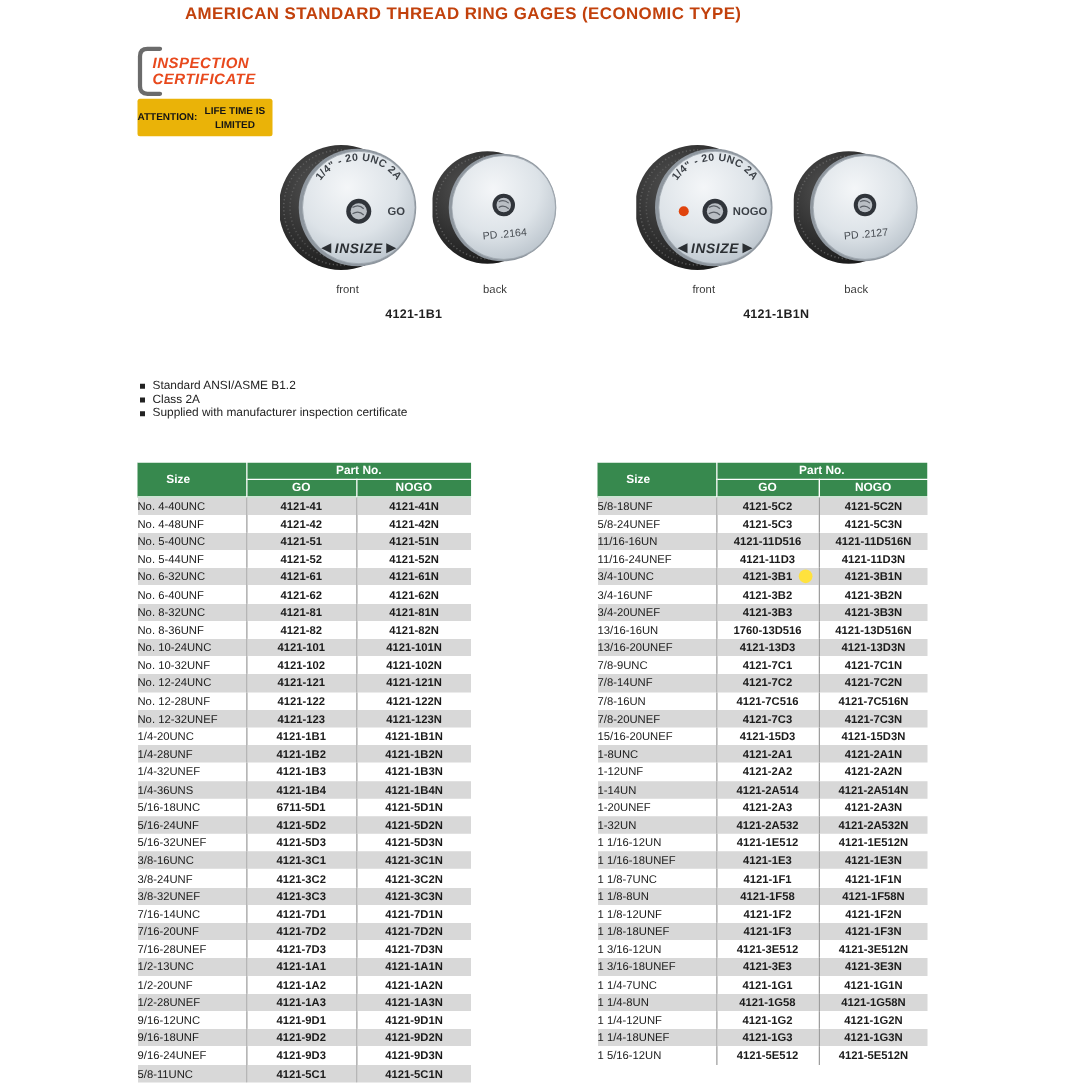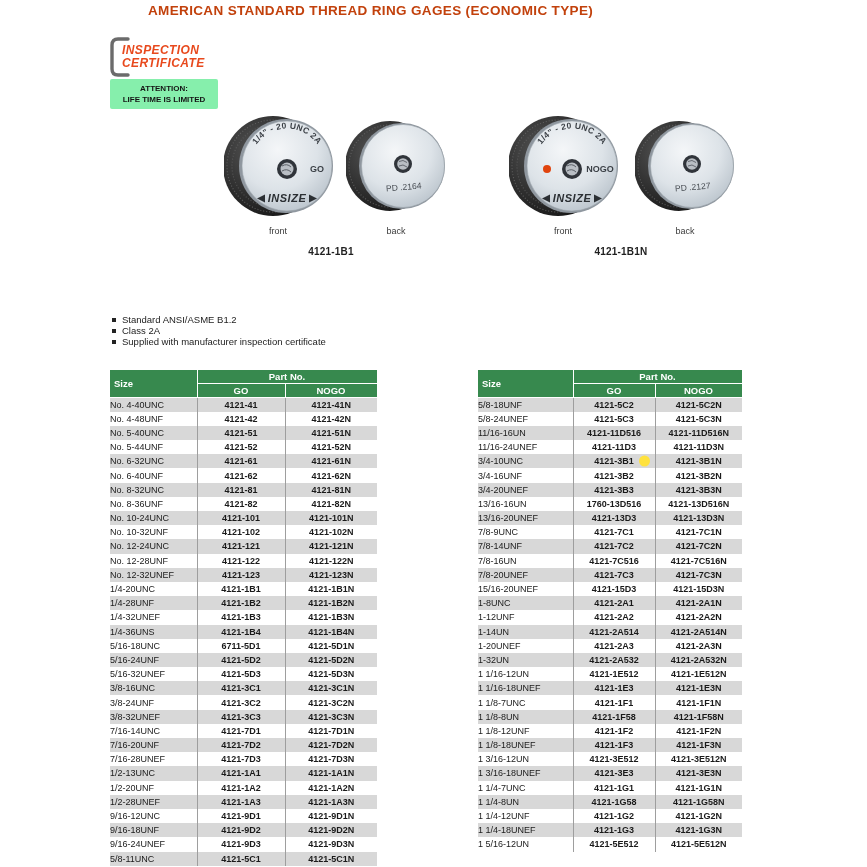--- a/index.html
+++ b/index.html
@@ -8,53 +8,53 @@
     width:867px; height:867px; position:relative; overflow:hidden;
     background:#ffffff; font-family:"Liberation Sans", sans-serif;
   }
   .page-title {
     position:absolute; left:108px; top:3px; font-size:13.5px; font-weight:bold;
     color:#c2410c; letter-spacing:0.35px; white-space:nowrap;margin-left:40px;
   }
   .cert-logo { position:absolute; left:108px; top:34px; width:110px; height:46px; }
   .attention-badge {
     position:absolute; left:110px; top:79px; width:108px; height:30px;
-    background:#86efac; border-radius:2px; display:flex; flex-direction:column;
+    background:#eab308; border-radius:2px; display:flex; flex-direction:row;
     align-items:center; justify-content:center; text-align:center;
     font-size:8px; font-weight:bold; color:#141414; line-height:1.4;
   }
   .ring { position:absolute; }
   .photo-label {
     position:absolute; top:226px; font-size:9px; color:#3a3a3a;
     transform:translateX(-50%); white-space:nowrap;
   }
   .part-number {
     position:absolute; top:246px; font-size:10px; font-weight:bold; color:#1f1f1f;
     transform:translateX(-50%); white-space:nowrap; letter-spacing:0.2px;
   }
-  .features { position:absolute; left:112px; top:314px; }
+  .features { position:absolute; left:112px; top:303px; }
   .feature-item {
     display:flex; align-items:center; font-size:9.5px; color:#222;
     line-height:11px; white-space:nowrap;
   }
   .feature-bullet {
     width:4px; height:4px; background:#222; margin-right:6px; flex:0 0 auto;
   }
   table.parts {
     position:absolute; top:369px; border-collapse:collapse; table-layout:fixed;
     border-spacing:0;
   }
   #tbl-left  { left:110px; width:267px; }
   #tbl-right { left:478px; width:264px; }
   table.parts thead tr { height:14px; }
   table.parts th {
     background:#37894e; color:#ffffff; font-size:9.5px; font-weight:bold;
     padding:0; border:1px solid #ffffff; white-space:nowrap;
   }
-  table.parts th.size-h { text-align:left; padding-left:4px; border-left:none; }
+  table.parts th.size-h { text-align:left; padding-left:23px; border-left:none; }
   table.parts tbody tr { height:14.2px; }
   table.parts tbody tr:nth-child(odd) { background:#d8d8d8; }
   table.parts tbody tr:nth-child(even) { background:#ffffff; }
   table.parts td {
     font-size:9px; color:#1a1a1a; padding:0; white-space:nowrap; overflow:hidden;
   }
   td.size-cell { text-align:left; padding-left:8px; }
   td.part-cell {
     text-align:center; font-weight:bold; border-left:1px solid #9e9e9e;
     position:relative;

